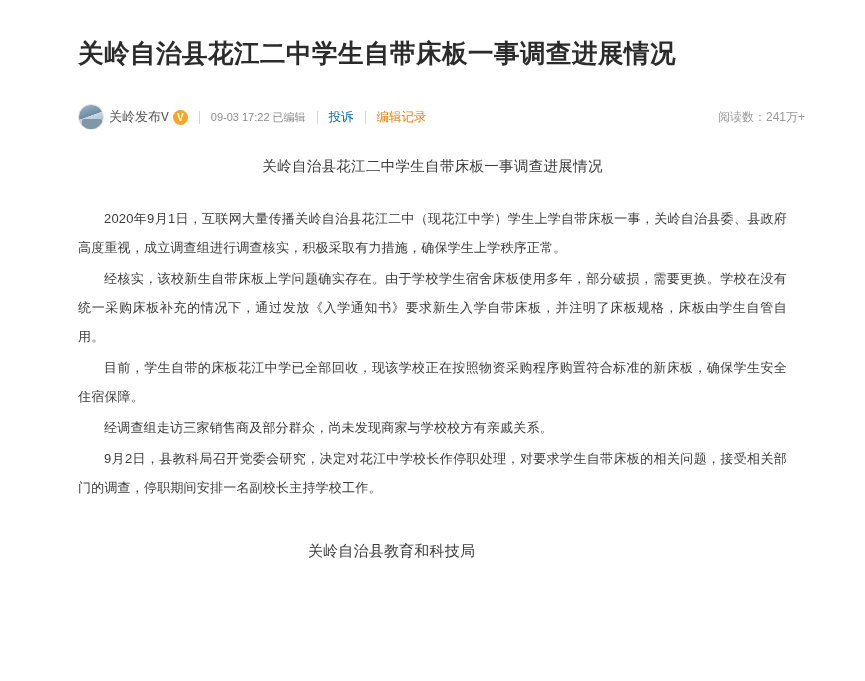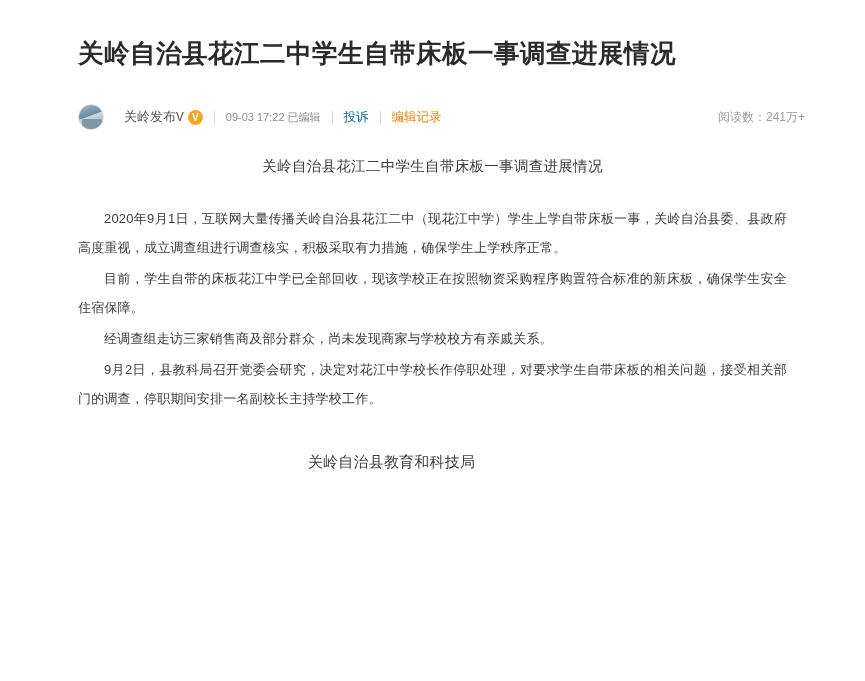--- a/index.html
+++ b/index.html
@@ -50,21 +50,21 @@
     content: "";
     position: absolute;
     left: 3px; top: 14px;
     width: 20px; height: 12px;
     background: #8097a8;
     border-radius: 2px;
   }
   .author-name {
     font-size: 13px;
     color: #555;
-    margin-left: 20px;
+    margin-left: 5px;
     white-space: nowrap;
     font-family: Liberation Mono, monospace;
   }
   .verified {
     margin-left: 4px;
     width: 15px;
     height: 15px;
     border-radius: 50%;
     background: #f5a623;
     color: #fff;
@@ -152,20 +152,21 @@
     <span class="divider-v"></span>
     <span class="meta-link orange">编辑记录</span>
     <span class="meta-spacer"></span>
     <span class="read-count">阅读数：241万+</span>
   </div>
 
   <div class="content">
     <div class="doc-heading">关岭自治县花江二中学生自带床板一事调查进展情况</div>
 
     <p class="doc-p">2020年9月1日，互联网大量传播关岭自治县花江二中（现花江中学）学生上学自带床板一事，关岭自治县委、县政府高度重视，成立调查组进行调查核实，积极采取有力措施，确保学生上学秩序正常。</p>
+    <p class="doc-p">经核实，该校新生自带床板上学问题确实存在。由于学校学生宿舍床板使用多年，部分破损，需要更换。学校在没有统一采购床板补充的情况下，通过发放《入学通知书》要求新生入学自带床板，并注明了床板规格，床板由学生自管自用。</p>
     <p class="doc-p">目前，学生自带的床板花江中学已全部回收，现该学校正在按照物资采购程序购置符合标准的新床板，确保学生安全住宿保障。</p>
     <p class="doc-p">经调查组走访三家销售商及部分群众，尚未发现商家与学校校方有亲戚关系。</p>
     <p class="doc-p">9月2日，县教科局召开党委会研究，决定对花江中学校长作停职处理，对要求学生自带床板的相关问题，接受相关部门的调查，停职期间安排一名副校长主持学校工作。</p>
 
     <div class="sign-block">
       <div class="sign-line">关岭自治县教育和科技局</div>
     </div>
   </div>
 
 </div>

